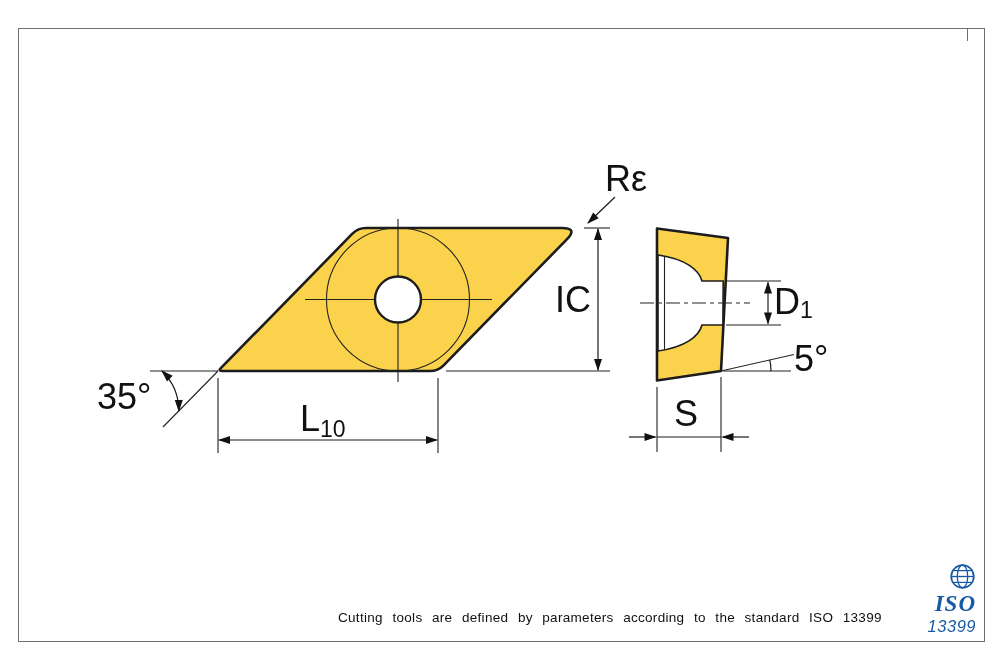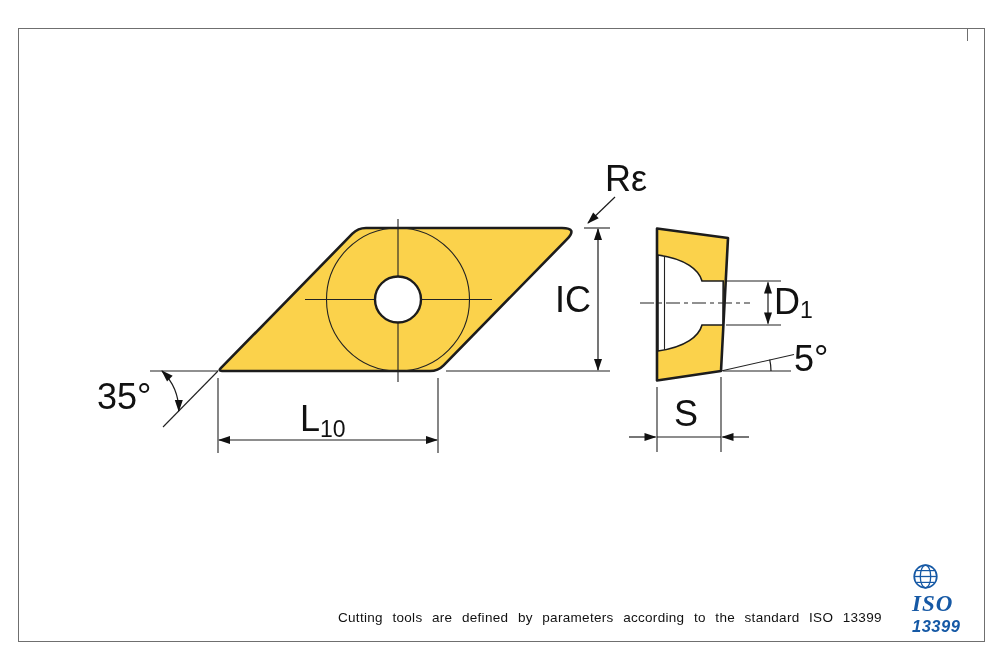--- a/index.html
+++ b/index.html
@@ -26,31 +26,31 @@
   .outline { stroke:#1c1c1c; stroke-width:2.6; stroke-linejoin:round; }
   .fine  { stroke:#222222; stroke-width:1.1; fill:none; }
   .footer-note {
     position:absolute; left:329px; top:610px;
     font-size:13.5px; color:#111111; letter-spacing:0.3px; word-spacing:5.5px;
     white-space:nowrap;
     margin-left:9px;
   }
   .iso-logo {
     position:absolute; left:912px; top:563px; width:64px;
-    display:flex; flex-direction:column; align-items:flex-start;
+    display:flex; flex-direction:column; align-items:flex-end;
     color:#1659A5; line-height:1;
   }
   .iso-org {
     font-family:"Liberation Serif", serif;
     font-weight:bold; font-style:italic; font-size:23px; letter-spacing:1px;
     margin-top:2px;
   }
   .iso-number {
     font-family:"Liberation Sans", sans-serif;
-    font-weight:bold; font-style:italic; font-size:16.5px; letter-spacing:0.5px;
+    font-weight:normal; font-style:italic; font-size:16.5px; letter-spacing:0.5px;
     margin-top:3px;
   }
 </style>
 </head>
 <body>
 
 <div id="screen">
 
   <div class="frame"></div>
   <div class="frame-tick"></div>

